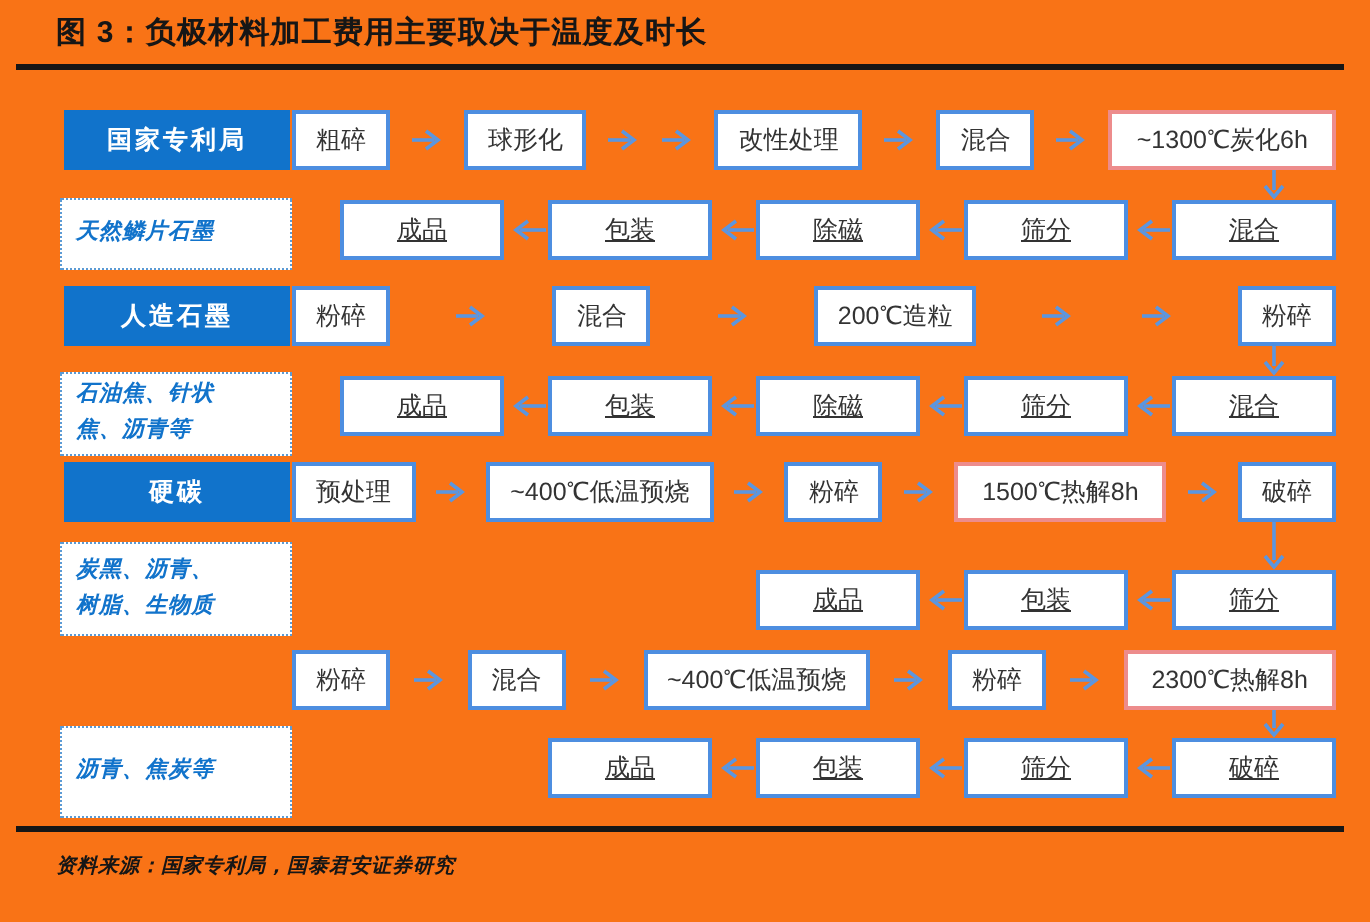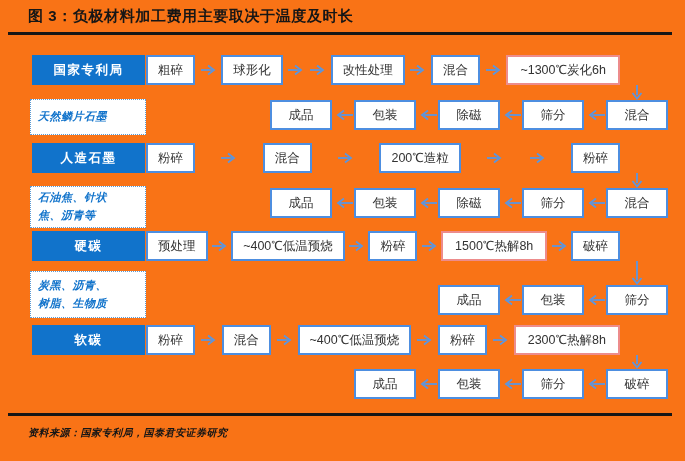--- a/index.html
+++ b/index.html
@@ -33,34 +33,34 @@
     color:#ffffff;font-weight:bold;font-size:12.5px;letter-spacing:1.5px;
     display:flex;align-items:center;justify-content:center;white-space:nowrap;
   }
   .note{
     position:absolute;left:30px;width:116px;border:1.5px dotted #5B9BD5;
     color:var(--blue);font-weight:bold;font-size:11px;line-height:1.6;
     display:flex;align-items:center;padding:3px 7px;background:#ffffff;
     white-space:pre-line;letter-spacing:0.5px;font-style:italic;
   }
   .line1{
-    position:absolute;left:146px;width:474px;height:30px;
+    position:absolute;left:146px;width:522px;height:30px;
     display:flex;justify-content:space-between;align-items:center;
   }
   .line2{
     position:absolute;right:17px;height:30px;
     display:flex;align-items:center;justify-content:flex-end;
   }
   .pbox{
     height:30px;border:2px solid var(--border_blue);background:#ffffff;
     color:var(--box_text);font-size:12.5px;display:flex;align-items:center;
     justify-content:center;padding:0 10px;white-space:nowrap;flex:0 0 auto;
   }
   .pbox.red{border-color:var(--border_red);padding:0 12px;}
-  .pbox.fixed{width:62px;padding:0;}
+  .pbox.fixed{width:82px;padding:0;text-decoration:underline;}
   .ar{flex:0 0 auto;display:block;margin:0 1px;}
   .ar line,.ar polyline,.vconn line,.vconn polyline{
     stroke:var(--arrow_blue);fill:none;stroke-width:1.8;
   }
   .vconn{position:absolute;right:42px;width:12px;}
 </style>
 </head>
 <body>
 
 <div class="canvas">
@@ -215,21 +215,21 @@
         <polyline points="11,1.5 5,6 11,10.5"></polyline>
       </svg>
     <div class="pbox fixed">包装</div>
     <svg class="ar" width="20" height="12" viewBox="0 0 20 12">
         <line x1="7" y1="6" x2="20" y2="6"></line>
         <polyline points="11,1.5 5,6 11,10.5"></polyline>
       </svg>
     <div class="pbox fixed">筛分</div>
   </div>
 
-  <div class="cat" style="top:325px">软碳</div>
+  <div class="note" style="top:363px;height:46px">沥青、焦炭等</div>
   <div class="line1" style="top:325px">
     <div class="pbox">粉碎</div>
     <svg class="ar" width="15" height="12" viewBox="0 0 15 12">
         <line x1="0" y1="6" x2="11" y2="6"></line>
         <polyline points="7,1.5 13,6 7,10.5"></polyline>
       </svg>
     <div class="pbox">混合</div>
     <svg class="ar" width="15" height="12" viewBox="0 0 15 12">
         <line x1="0" y1="6" x2="11" y2="6"></line>
         <polyline points="7,1.5 13,6 7,10.5"></polyline>

